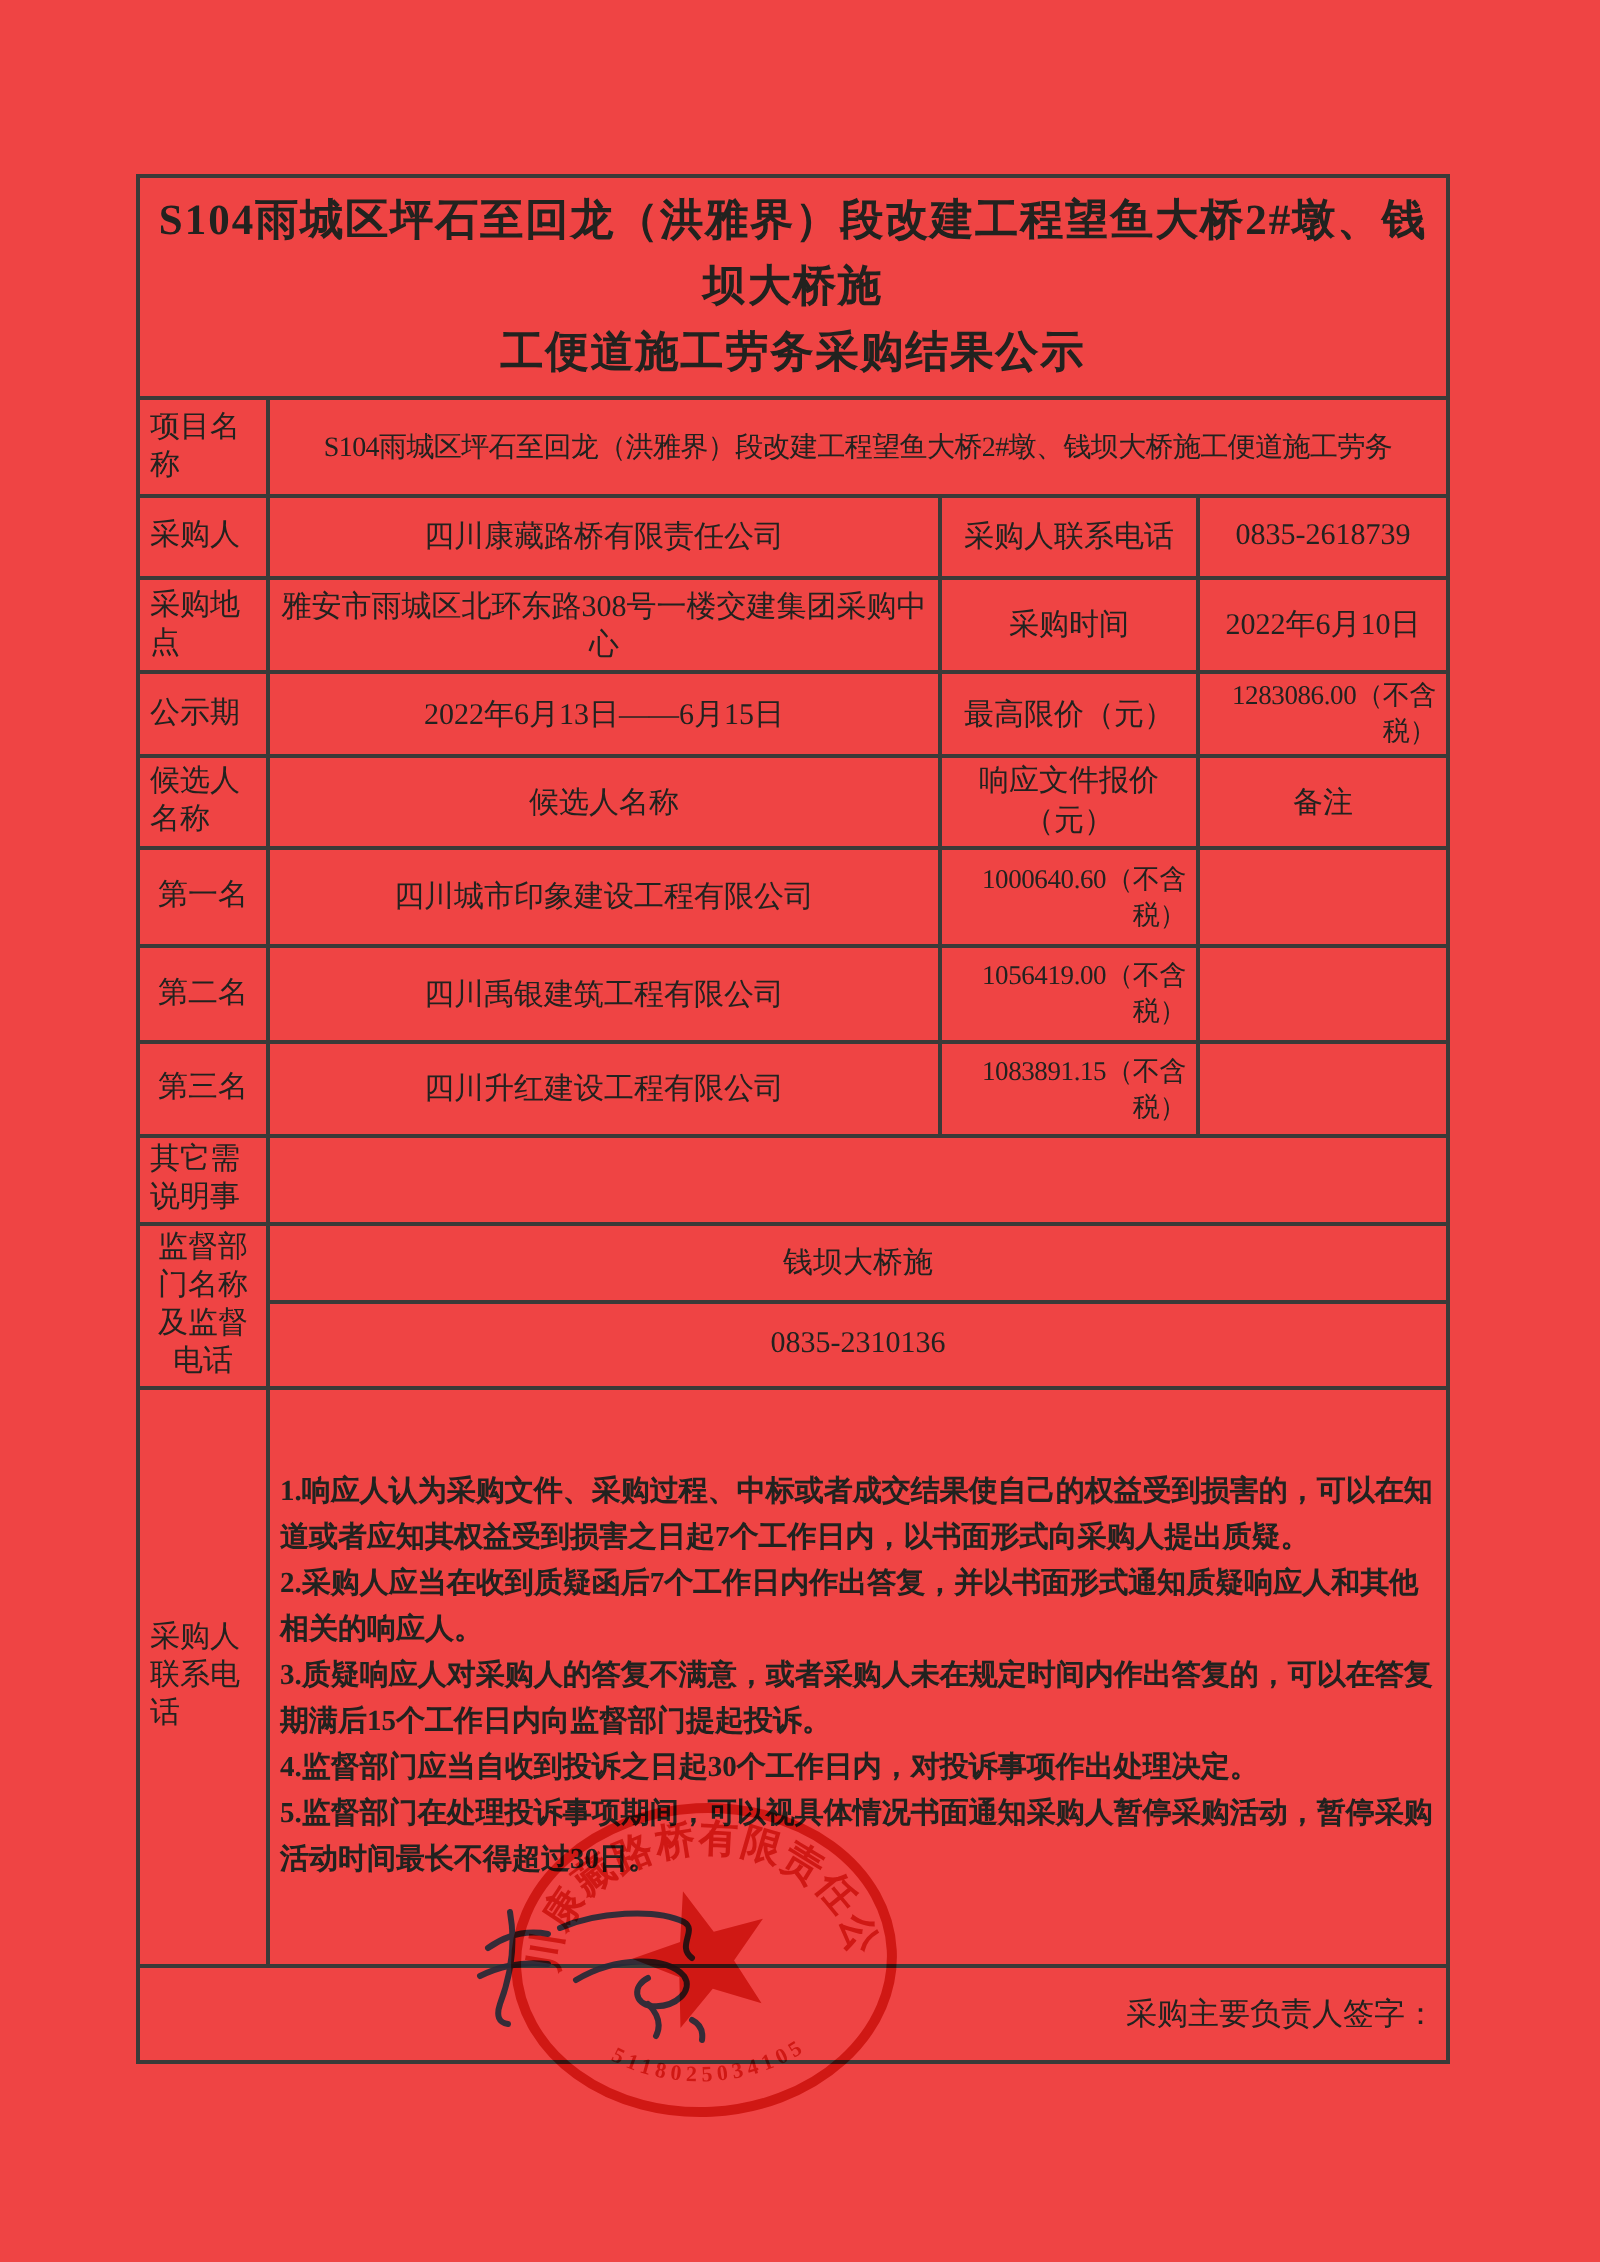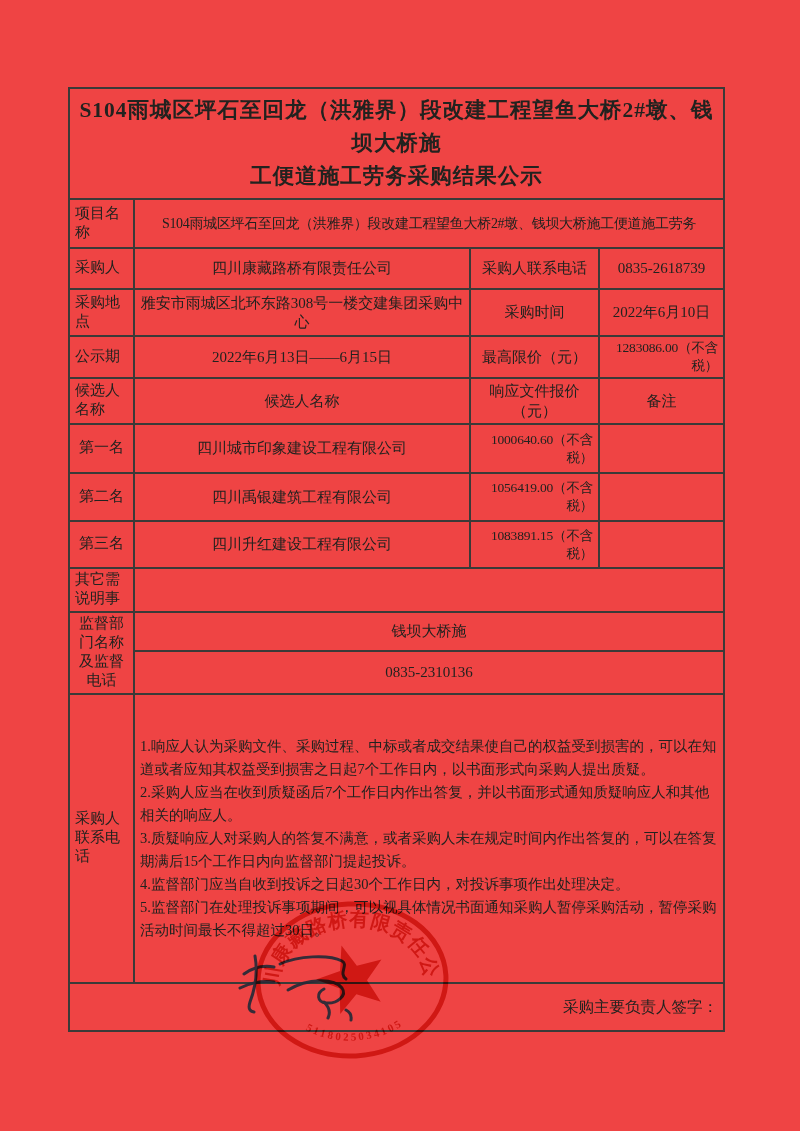--- a/index.html
+++ b/index.html
@@ -45,20 +45,21 @@
   .val-c{ text-align:center; }
   .pre{ white-space:pre-line; line-height:20px; }
   .small{ font-size:13.5px; letter-spacing:-0.2px;text-align:right; }
   .fit{ font-size:14px; letter-spacing:-0.3px; padding:2px 3px; }
   .clip2{ max-height:38px; overflow:hidden; line-height:19px; }
   .objection-text{
     font-size:14.5px;
     line-height:23px;
     text-align:left;
     padding:2px 8px 2px 6px;
+    font-weight:bold;
   }
   .sign-cell{ text-align:right; padding-left:8px; font-size:15.5px; }
   .overlay{ position:absolute; pointer-events:none; }
   .seal-svg{ mix-blend-mode:multiply; opacity:0.85; }
   .sig-svg{ opacity:0.92; }
 </style>
 </head>
 <body>
 
 <div class="page">

